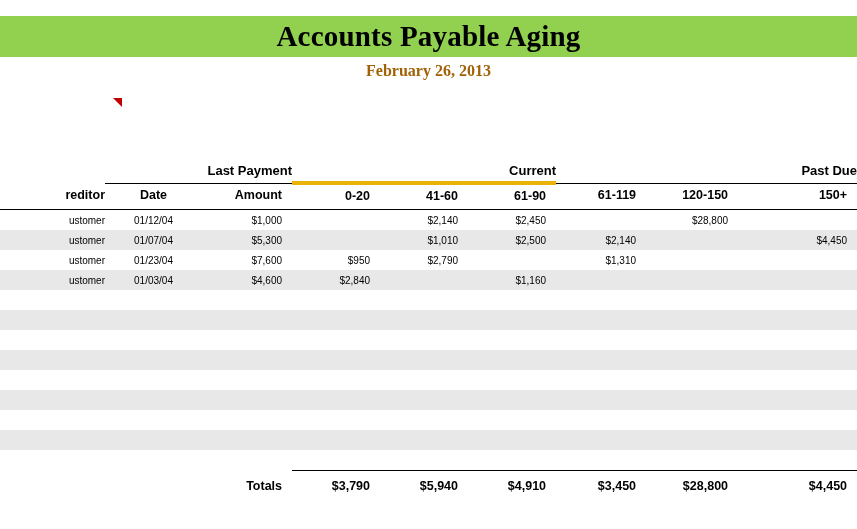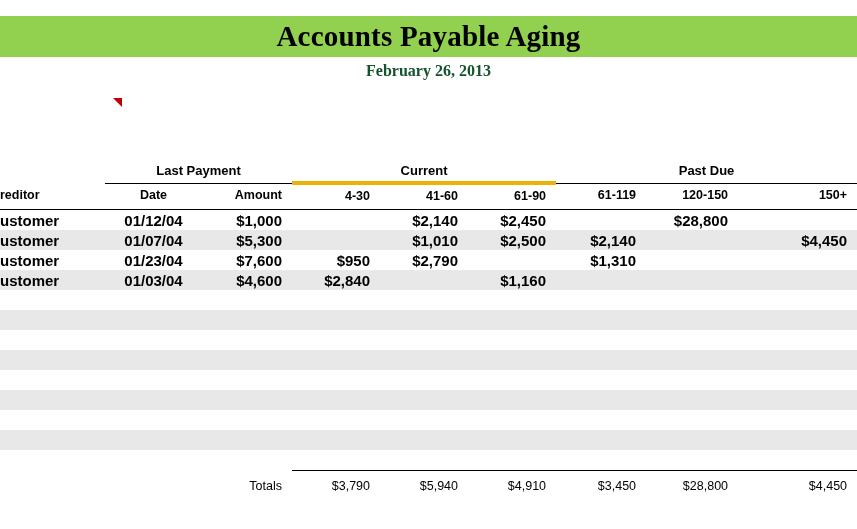--- a/index.html
+++ b/index.html
@@ -43,21 +43,21 @@
 
   .subtitle {
     position: absolute;
     left: 0;
     top: 62px;
     width: 857px;
     text-align: center;
     font-family: "Liberation Serif", serif;
     font-weight: bold;
     font-size: 16px;
-    color: #14532d;
+    color: #a16207;
   }
 
   
   .red-mark {
     position: absolute;
     left: 113px;
     top: 98px;
     width: 9px;
     height: 9px;
     overflow: hidden;
@@ -97,63 +97,62 @@
   col.c-6190     { width: 88px; }
   col.c-91119    { width: 90px; }
   col.c-120150   { width: 92px; }
   col.c-150      { width: 119px; }
 
   
   tr.group-row td {
     height: 20px;
     font-weight: bold;
     font-size: 13px;
-    text-align: center;
+    text-align: right;
     padding-bottom: 1px;
   }
   td.grp-lastpay {
     border-bottom: 1px solid #000000;
   }
   td.grp-current {
     border-bottom: 4px solid #eab308;
   }
   td.grp-pastdue {
     border-bottom: 1px solid #000000;
   }
 
   
   tr.col-head td {
     height: 22px;
     font-weight: bold;
     font-size: 12.5px;
     border-bottom: 1px solid #000000;
     padding-bottom: 2px;
   }
-  .ta-l { text-align: left; padding-left: 0px !important; }
+  .ta-l { text-align: right; padding-left: 0px !important; }
   .ta-r { text-align: right; padding-right: 10px !important; }
   .ta-c { text-align: center; }
 
   tr.data-row td {
     height: 20px;
-    font-size: 15px;
-    font-weight: bold;
+    font-size: 10px;
   }
   tr.data-row.alt td {
     background: #e8e8e8;
   }
   tr.blank-row td {
     height: 20px;
   }
   tr.blank-row.alt td {
     background: #e8e8e8;
   }
 
   tr.totals-row td {
     height: 24px;
-    font-weight: normal;
+    font-weight: bold;
     font-size: 12.5px;
     padding-top: 3px;
   }
   tr.totals-row td.numeric {
     border-top: 1px solid #000000;
   }
   tr.totals-row td.label {
     text-align: right;
     padding-right: 10px;
   }
@@ -189,21 +188,21 @@
         <td></td>
         <td class="grp-lastpay" colspan="2">Last Payment</td>
         <td class="grp-current" colspan="3">Current</td>
         <td class="grp-pastdue" colspan="3">Past Due</td>
       </tr>
 
       <tr class="col-head">
         <td class="ta-l">reditor</td>
         <td class="ta-c">Date</td>
         <td class="ta-r">Amount</td>
-        <td class="ta-r">4-30</td>
+        <td class="ta-r">0-20</td>
         <td class="ta-r">41-60</td>
         <td class="ta-r">61-90</td>
         <td class="ta-r">61-119</td>
         <td class="ta-r">120-150</td>
         <td class="ta-r">150+</td>
       </tr>
 
       <tr class="data-row">
         <td class="ta-l cell-pad-l">ustomer</td>
         <td class="ta-c">01/12/04</td>

